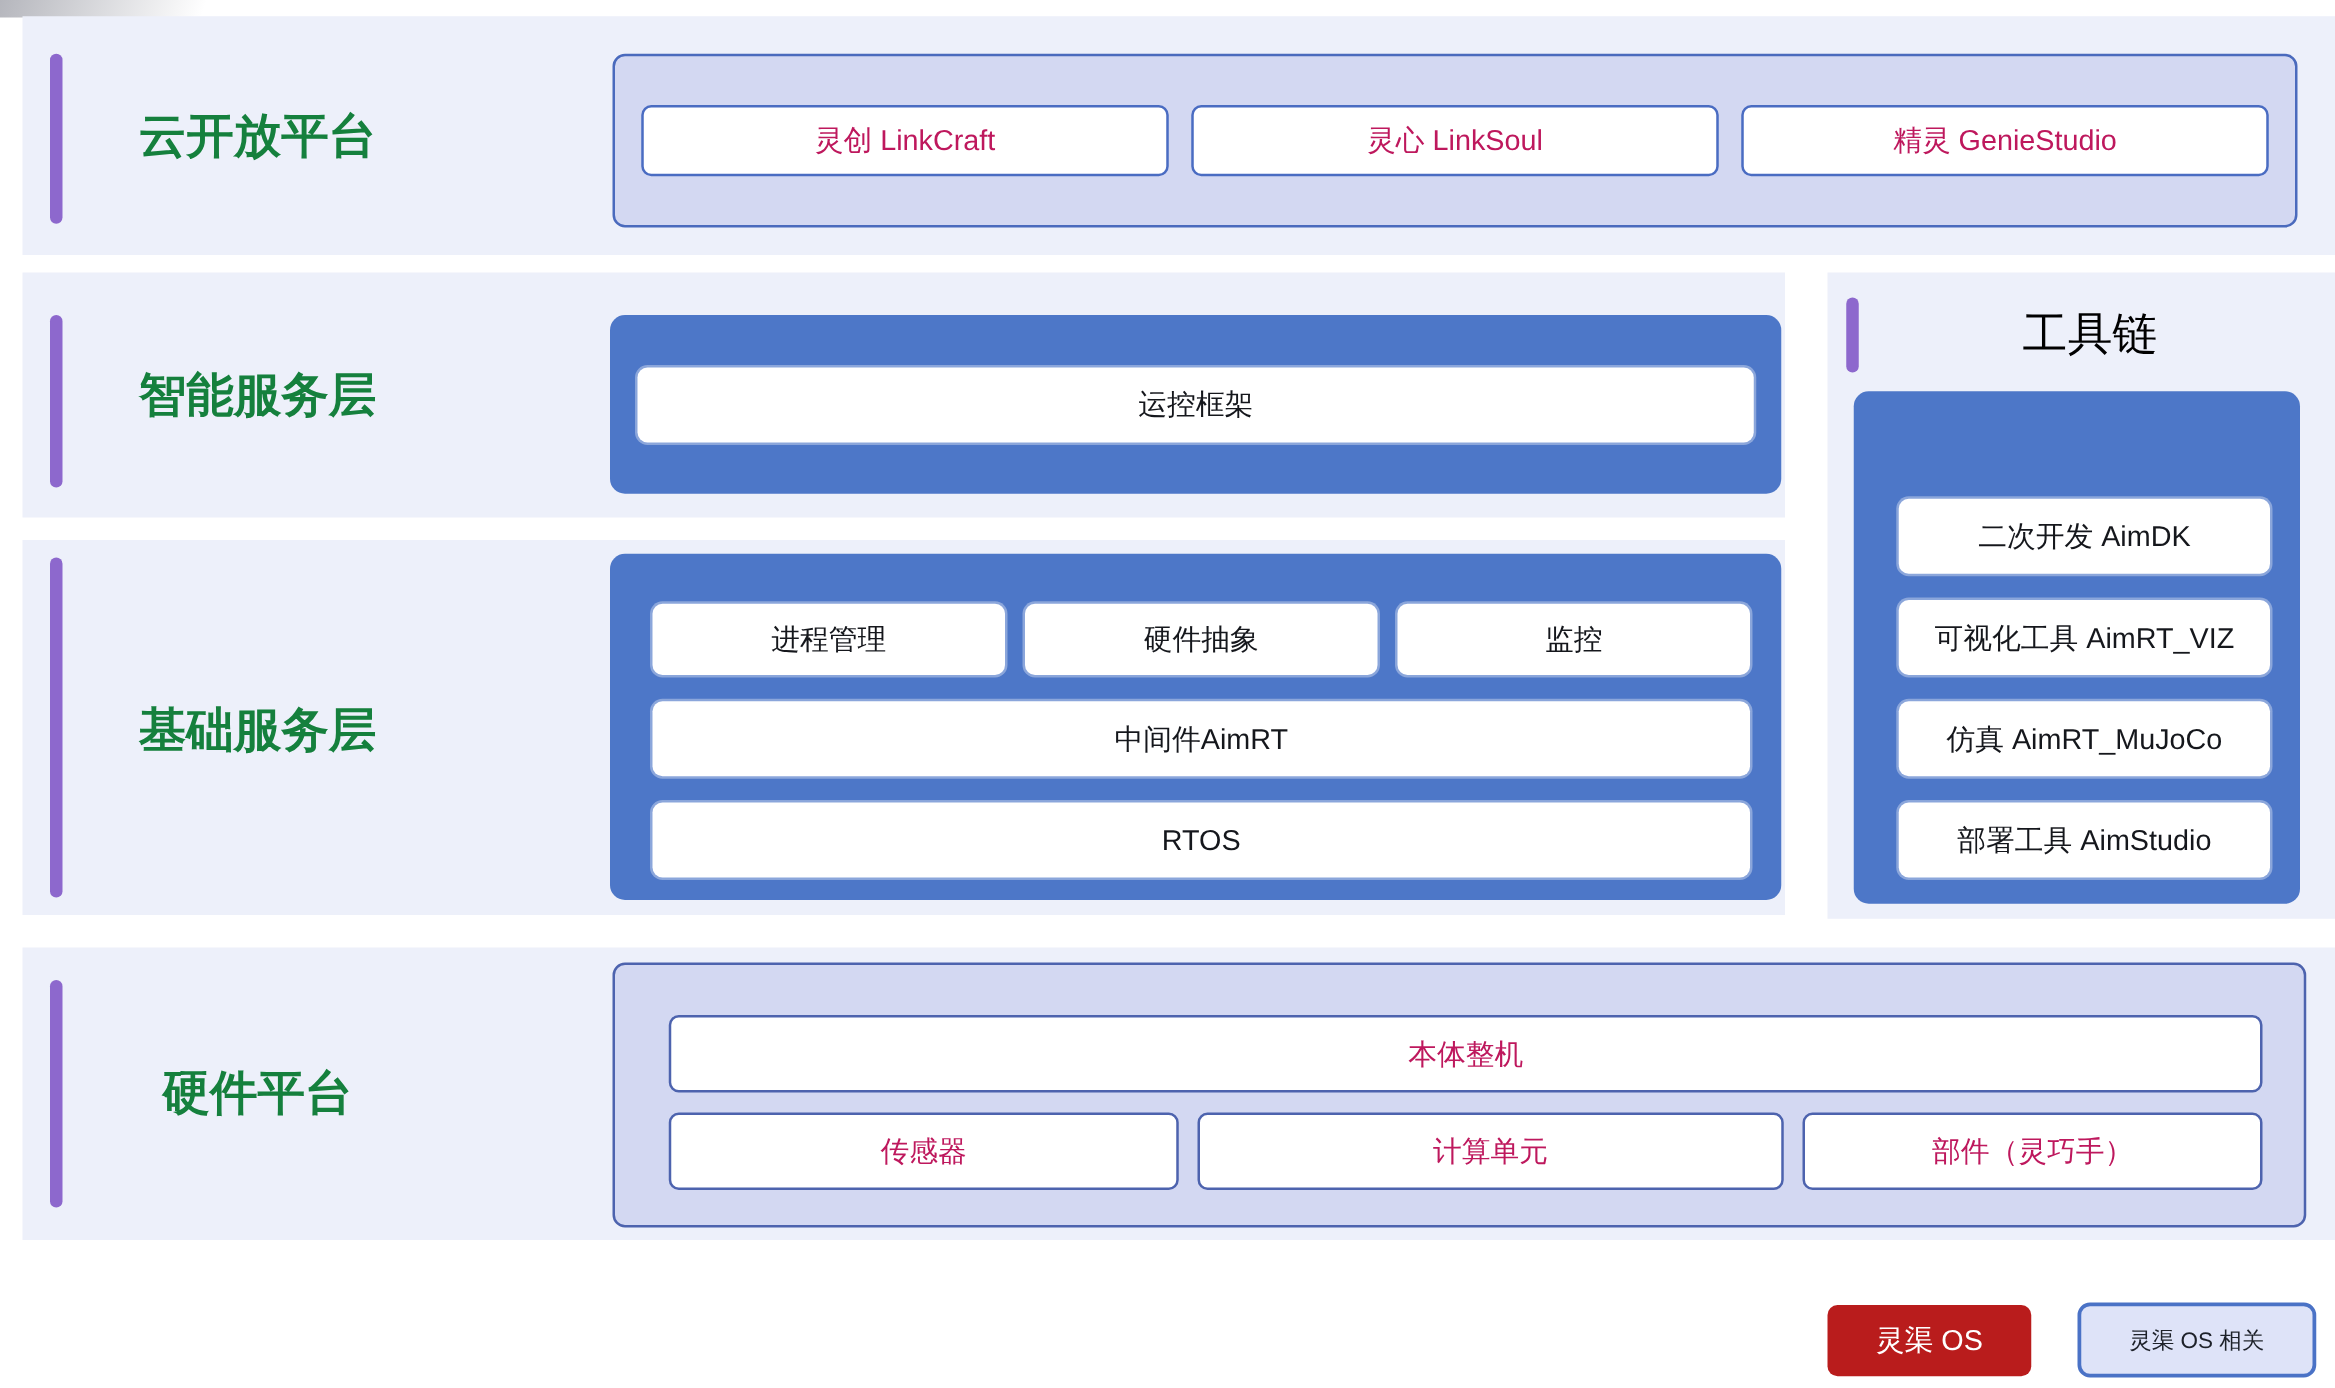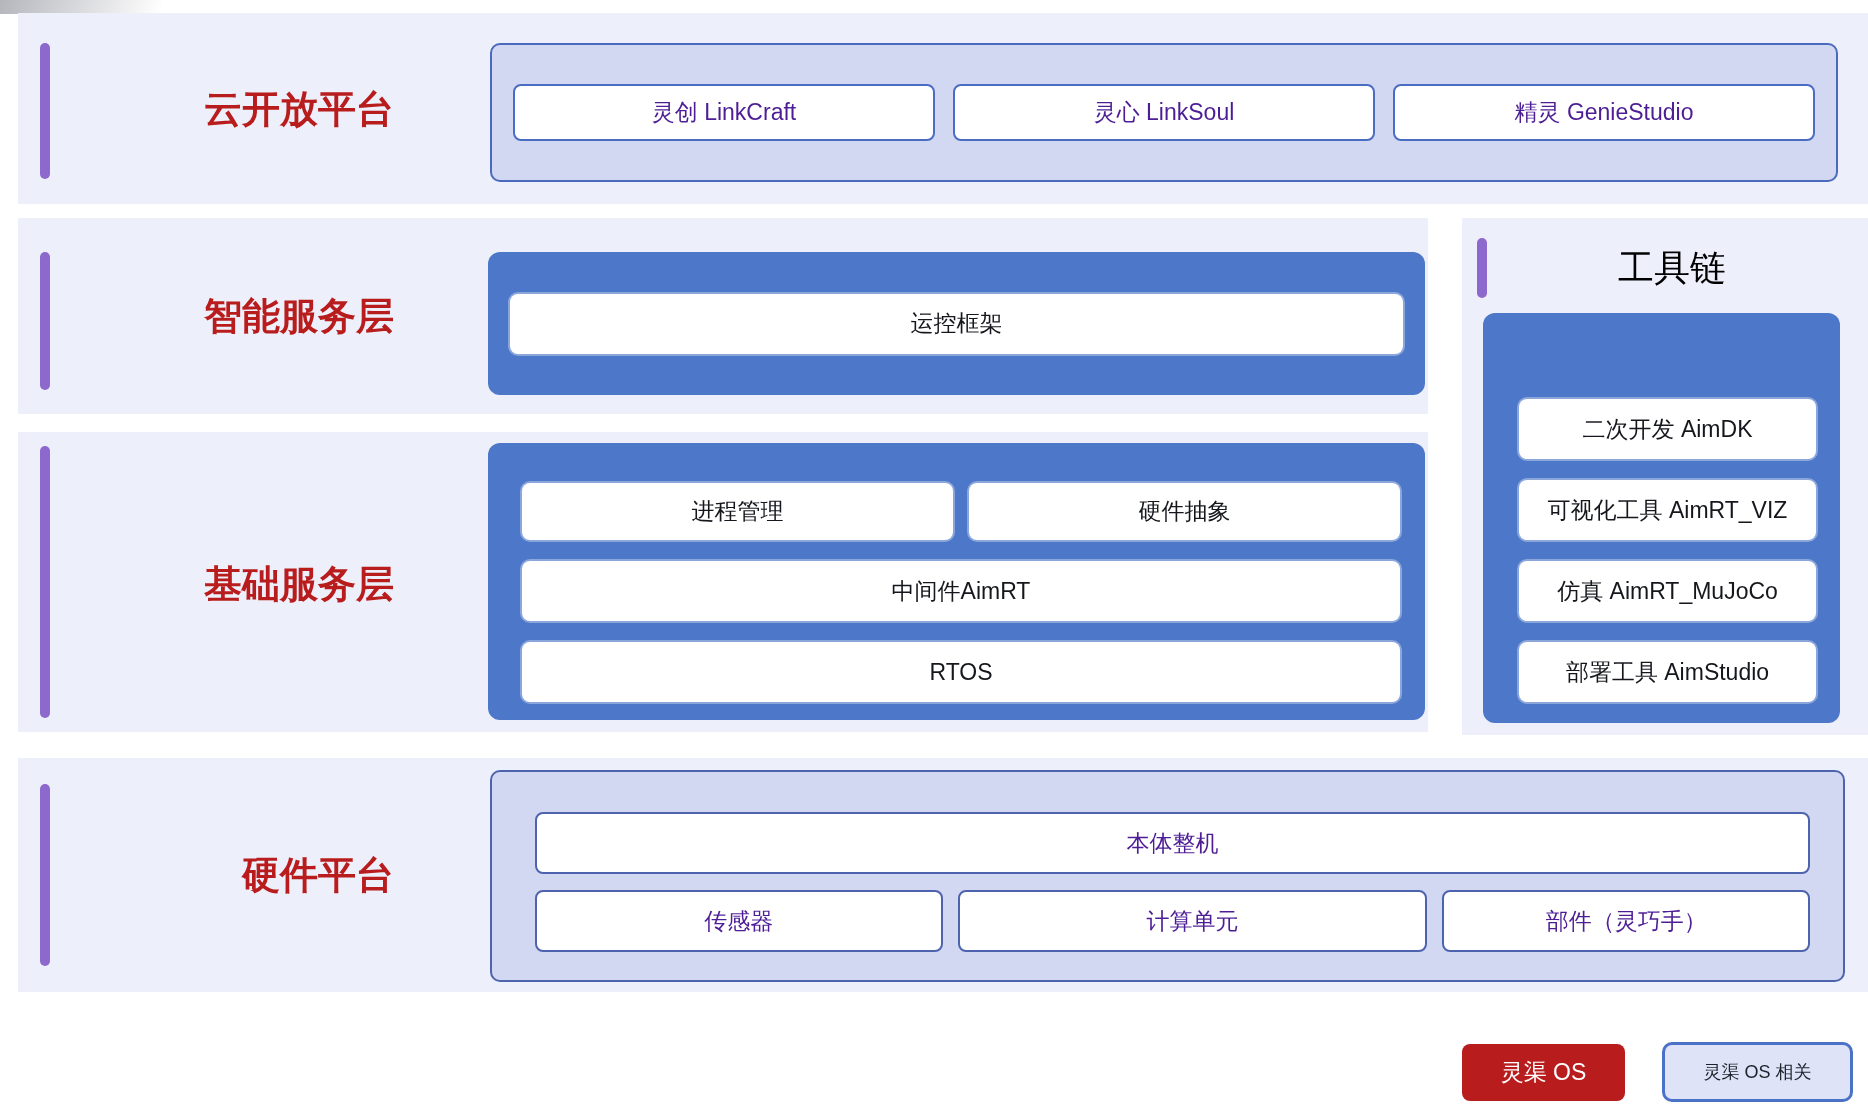--- a/index.html
+++ b/index.html
@@ -13,38 +13,38 @@
     background:linear-gradient(110deg,rgba(120,122,134,.55) 0%,rgba(255,255,255,0) 65%);
     pointer-events:none;
   }
   .row{
     position:absolute;background:#edf0fa;
   }
   .accent-bar{
     position:absolute;left:22px;width:10px;border-radius:6px;background:#8d68cd;
   }
   .row-title{
-    position:absolute;left:0;width:376px;text-align:right;
-    font-size:38px;font-weight:700;color:#b91c1c;transform:translateY(-50%);
+    position:absolute;left:0;width:376px;text-align:center;
+    font-size:38px;font-weight:700;color:#15803d;transform:translateY(-50%);
     white-space:nowrap;
   }
   .lav-container{
     position:absolute;background:#d3d8f2;border-radius:10px;box-sizing:border-box;
   }
   .blue-panel{
     position:absolute;background:#4d77c8;border-radius:12px;box-sizing:border-box;
   }
   .white-chip{
     background:#ffffff;border-radius:8px;display:flex;align-items:center;justify-content:center;
     font-size:23px;color:#15171c;box-shadow:0 0 0 2px rgba(255,255,255,.35);
     box-sizing:border-box;white-space:nowrap;
   }
   .bordered-chip{
     background:#ffffff;border-radius:8px;display:flex;align-items:center;justify-content:center;
-    font-size:23px;color:#4c1d95;box-sizing:border-box;white-space:nowrap;
+    font-size:23px;color:#be185d;box-sizing:border-box;white-space:nowrap;
   }
   
   #row-cloud{left:18px;top:13px;width:1850px;height:191px;}
   #row-cloud .accent-bar{top:30px;height:136px;}
   #row-cloud .row-title{top:96px;}
   #cloud-container{
     left:472px;top:30px;width:1348px;height:139px;
     border:2.5px solid #4a6abd;
     display:flex;align-items:center;gap:18px;padding:0 21px;
   }
@@ -135,20 +135,21 @@
   </div>
 </div>
 
 <div class="row" id="row-foundation">
   <div class="accent-bar"></div>
   <div class="row-title">基础服务层</div>
   <div class="blue-panel" id="foundation-container">
     <div id="foundation-top-row">
       <div class="white-chip">进程管理</div>
       <div class="white-chip">硬件抽象</div>
+      <div class="white-chip">监控</div>
     </div>
     <div class="white-chip">中间件AimRT</div>
     <div class="white-chip">RTOS</div>
   </div>
 </div>
 
 <div class="row" id="toolchain-panel">
   <div class="accent-bar"></div>
   <div id="toolchain-title">工具链</div>
   <div class="blue-panel" id="toolchain-container">

